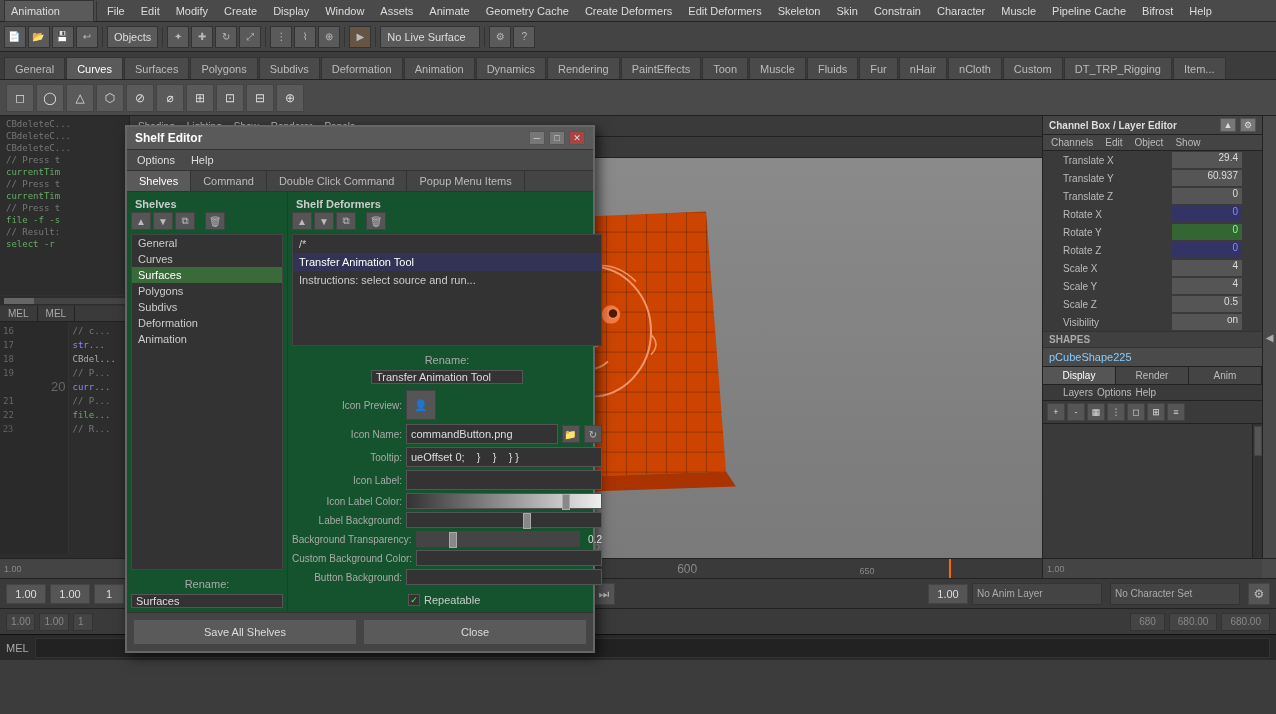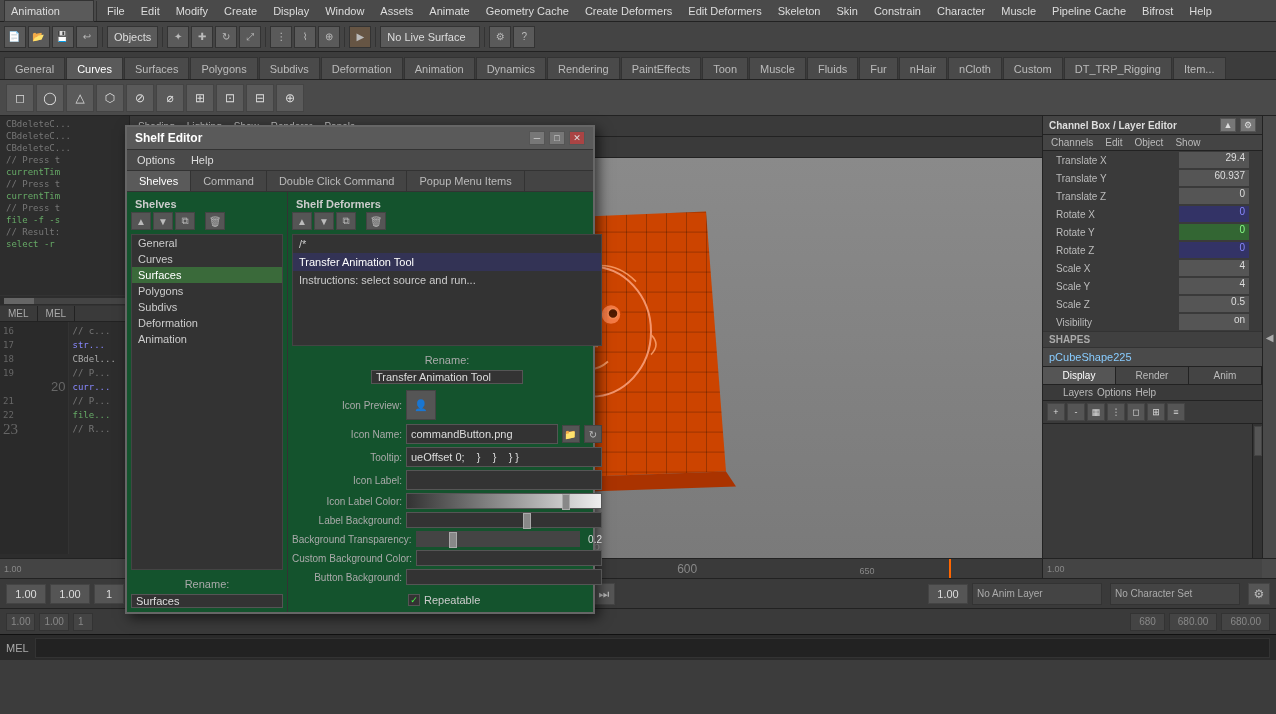--- a/index.html
+++ b/index.html
@@ -41,21 +41,21 @@
     .vp-btn { font-size: 10px; color: #bbb; cursor: pointer; padding: 0 4px; }
     #vp-canvas { width: 100%; height: calc(100% - 22px); background: linear-gradient(180deg, #8a8a8a 0%, #7a7a7a 100%); display: flex; align-items: center; justify-content: center; position: relative; overflow: hidden; }
     #persp-label { position: absolute; bottom: 6px; left: 50%; transform: translateX(-50%); font-size: 11px; color: #aaa; }
 
     
     #right-panel { width: 220px; background: #3a3a3a; border-left: 1px solid #222; display: flex; flex-direction: column; }
     #cb-header { display: flex; align-items: center; justify-content: space-between; background: #444; padding: 2px 6px; border-bottom: 1px solid #222; }
     #cb-title { font-size: 11px; color: #ddd; font-weight: bold; }
     .cb-menu { font-size: 10px; color: #bbb; cursor: pointer; padding: 0 4px; }
     #cb-obj-name { background: #4a4a4a; padding: 3px 6px; font-size: 11px; color: #88ccff; border-bottom: 1px solid #222; }
-    .cb-row { display: flex; align-items: center; padding: 1px 13px; height: 18px; }
+    .cb-row { display: flex; align-items: center; padding: 1px 20px; height: 18px; }
     .cb-label { flex: 1; font-size: 10px; color: #bbb; }
     .cb-value { width: 70px; background: #555; border: none; font-size: 10px; color: #ddd; text-align: right; padding: 0 4px; height: 16px; }
     .cb-value-highlight { background: #336; color: #88f; }
     .cb-value-highlight2 { background: #363; color: #8f8; }
     .cb-section { padding: 2px 6px; background: #404040; font-size: 10px; color: #aaa; border-top: 1px solid #333; border-bottom: 1px solid #333; font-weight: bold; }
     #cb-tabs { display: flex; background: #444; border-bottom: 1px solid #222; }
     .cb-tab { flex: 1; text-align: center; padding: 3px; font-size: 10px; color: #bbb; cursor: pointer; border-right: 1px solid #222; }
     .cb-tab.active { background: #555; color: #fff; }
     #cb-sub-menu { display: flex; background: #3a3a3a; border-bottom: 1px solid #222; padding: 2px 20px; gap: 4px; }
     .cb-sm { font-size: 10px; color: #bbb; cursor: pointer; }
@@ -236,21 +236,21 @@
       </div>
       <div id="script-rows" style="display:flex; height:calc(100% - 20px); overflow:hidden;">
         <div id="line-nums" style="background:#2a2a2a; min-width:24px; border-right:1px solid #333; padding:2px 0;">
           <div class="ln" style="font-size:9px; color:#666; font-family:monospace; padding:0 3px; height:14px; line-height:14px;">16</div>
           <div class="ln" style="font-size:9px; color:#666; font-family:monospace; padding:0 3px; height:14px; line-height:14px;">17</div>
           <div class="ln" style="font-size:9px; color:#666; font-family:monospace; padding:0 3px; height:14px; line-height:14px;">18</div>
           <div class="ln" style="font-size:9px; color:#666; font-family:monospace; padding:0 3px; height:14px; line-height:14px;">19</div>
           <div class="ln" style="font-size:13px; color:#666; font-family:Liberation Sans, sans-serif; padding:0 3px; height:14px; line-height:14px;margin-left:48px;">20</div>
           <div class="ln" style="font-size:9px; color:#666; font-family:monospace; padding:0 3px; height:14px; line-height:14px;">21</div>
           <div class="ln" style="font-size:9px; color:#666; font-family:monospace; padding:0 3px; height:14px; line-height:14px;">22</div>
-          <div class="ln" style="font-size:15px; color:#666; font-family:Liberation Serif, serif; padding:0 3px; height:14px; line-height:14px;">23</div>
+          <div class="ln" style="font-size:10px; color:#666; font-family:Liberation Serif, serif; padding:0 3px; height:14px; line-height:14px;">23</div>
         </div>
         <div id="line-content" style="flex:1; overflow:hidden; padding:2px 0;">
           <div style="font-size:9px; color:#777; font-family:monospace; padding:0 3px; height:14px; line-height:14px; overflow:hidden;">// c...</div>
           <div style="font-size:9px; color:#88f; font-family:monospace; padding:0 3px; height:14px; line-height:14px; overflow:hidden;">str...</div>
           <div style="font-size:9px; color:#aaa; font-family:monospace; padding:0 3px; height:14px; line-height:14px; overflow:hidden;">CBdel...</div>
           <div style="font-size:9px; color:#777; font-family:monospace; padding:0 3px; height:14px; line-height:14px; overflow:hidden;">// P...</div>
           <div style="font-size:9px; color:#88f; font-family:monospace; padding:0 3px; height:14px; line-height:14px; overflow:hidden;">curr...</div>
           <div style="font-size:9px; color:#777; font-family:monospace; padding:0 3px; height:14px; line-height:14px; overflow:hidden;">// P...</div>
           <div style="font-size:9px; color:#6a6; font-family:monospace; padding:0 3px; height:14px; line-height:14px; overflow:hidden;">file...</div>
           <div style="font-size:9px; color:#777; font-family:monospace; padding:0 3px; height:14px; line-height:14px; overflow:hidden;">// R...</div>
@@ -593,13 +593,17 @@
         <div style="flex:1; height:16px; background:#333; border:1px solid #555;"></div>
       </div>
 
       <div class="se-checkbox-row" style="padding-left:116px; margin-top:4px;">
         <div class="se-checkbox">✓</div>
         <span style="font-size:11px; color:#ccc;">Repeatable</span>
       </div>
     </div>
   </div>
 
+  <div id="se-footer">
+    <button class="se-footer-btn">Save All Shelves</button>
+    <button class="se-footer-btn">Close</button>
+  </div>
 </div>
 
 </body></html>

